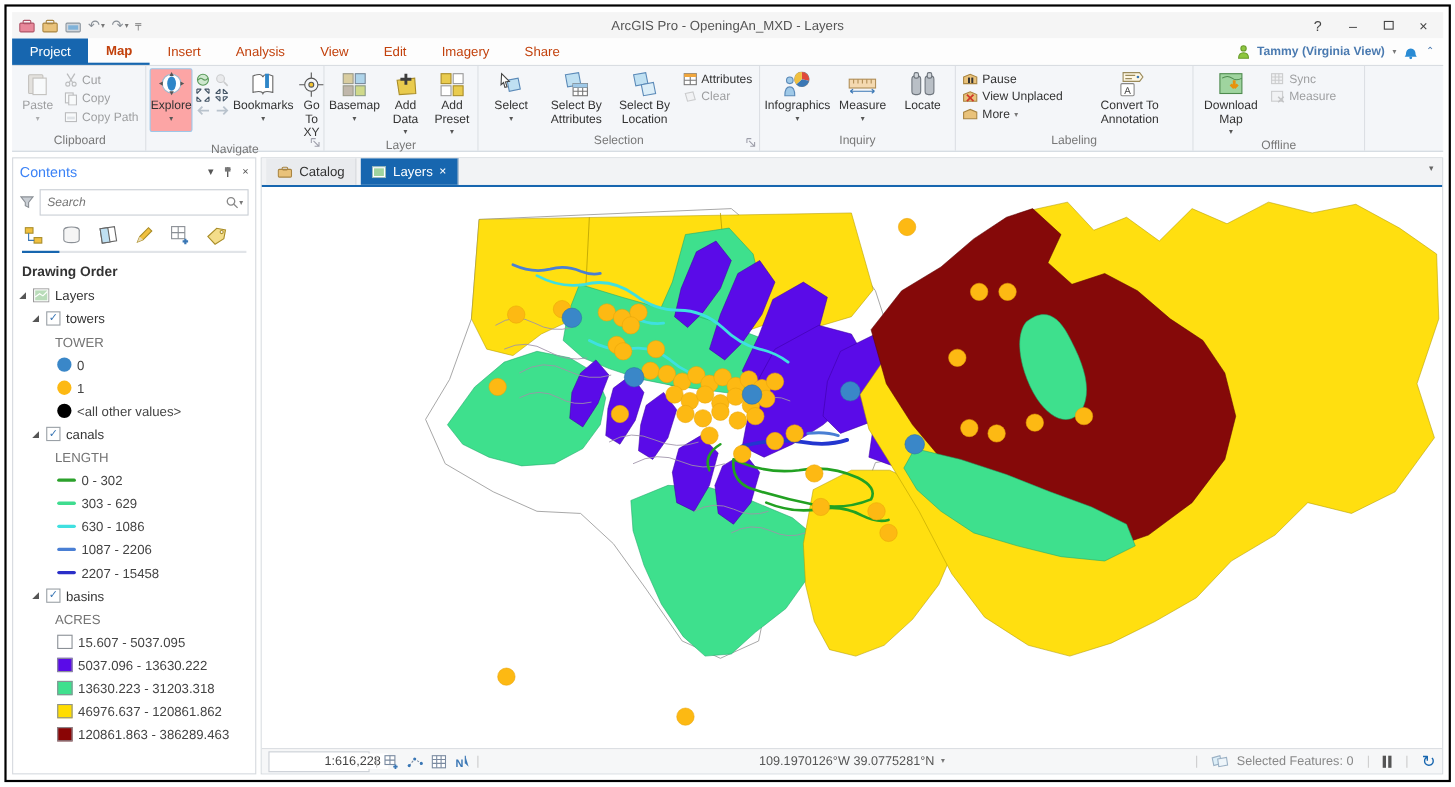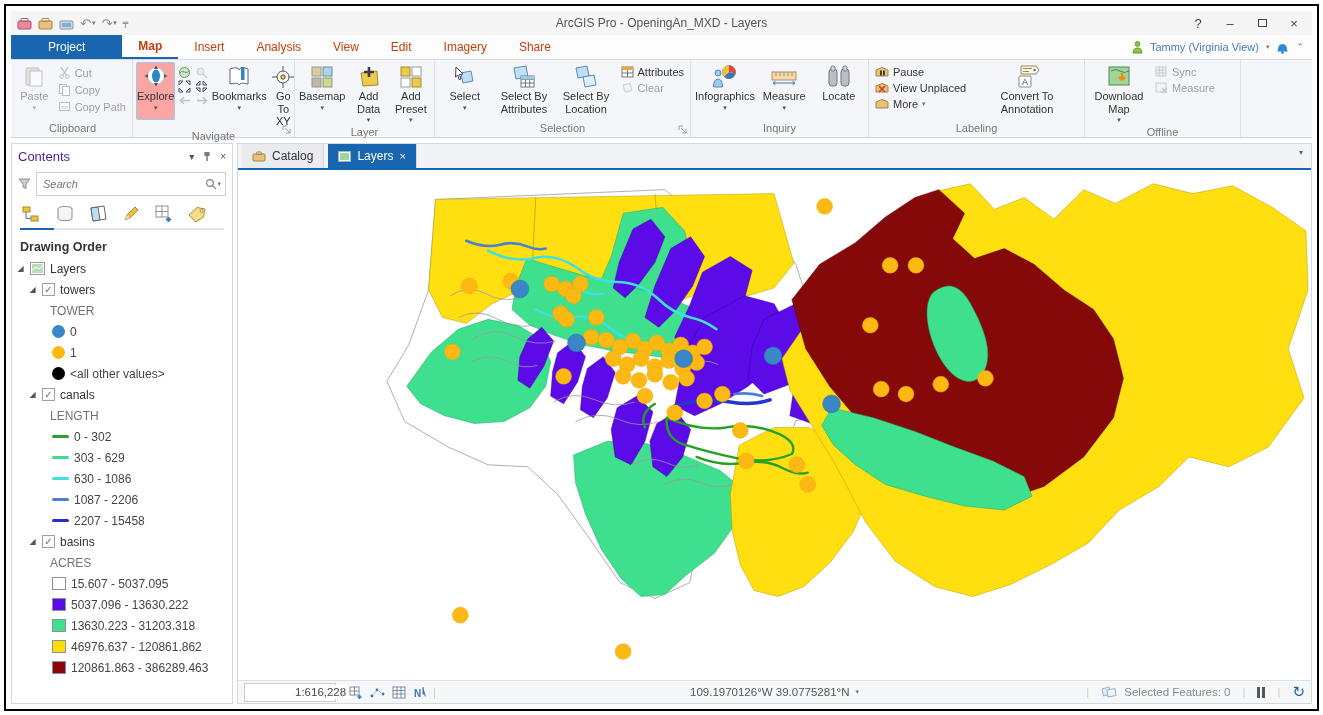--- a/index.html
+++ b/index.html
@@ -15,25 +15,25 @@
   .undo-redo{color:#8a9097;font-size:13px;line-height:1;}
   .tinycaret{font-size:7px;color:#777;}
   .win-title{flex:1;text-align:center;color:#555;font-size:12px;}
   .wincontrols{display:flex;align-items:center;gap:4px;width:200px;justify-content:flex-end;padding-right:4px;color:#444;}
   .wc{width:28px;height:20px;display:flex;align-items:center;justify-content:center;font-size:13px;cursor:default;}
   .wc .maxbox{width:9px;height:8px;border:1px solid #444;display:inline-block;}
 
   
   .tabrow{height:25px;display:flex;align-items:stretch;background:#fdfdfd;border-bottom:1px solid #d9dde2;flex:0 0 auto;}
   .rtab{padding:0 16px;display:flex;align-items:center;font-size:12px;color:#c2410c;cursor:pointer;}
-  .rtab.project{background:var(--accent);color:#fff;padding:0 37px;}
+  .rtab.project{background:var(--accent);color:#fff;padding:0 16px;}
   .rtab.active{border-bottom:2px solid var(--accent);font-weight:bold;}
   .tab-spacer{flex:1;}
   .userarea{display:flex;align-items:center;gap:7px;padding-right:8px;color:#3b6ea5;font-size:11px;}
-  .userarea .uname{color:#4a7ab0;}
+  .userarea .uname{color:#4a7ab0;font-weight:bold;}
   .chev-up{color:#4a7ab0;font-size:9px;}
 
   
   .ribbon{height:78px;display:flex;background:#f4f6f9;border-bottom:1px solid #cfd6de;flex:0 0 auto;padding-left:2px;}
   .rgroup{display:flex;flex-direction:column;border-right:1px solid #dcdfe4;padding:2px 3px 0 3px;position:relative;}
   .rg-body{flex:1;display:flex;align-items:flex-start;gap:2px;}
   .rg-name{height:16px;text-align:center;font-size:11px;color:#777;line-height:14px;}
   .launcher{position:absolute;right:2px;bottom:2px;width:10px;height:10px;opacity:.6;}
   .bigbtn{width:56px;min-height:58px;display:flex;flex-direction:column;align-items:center;padding-top:2px;border:1px solid transparent;border-radius:2px;cursor:pointer;}
   .bigbtn.sel{background:#fca5a5;border-color:#9dc7e8;}
@@ -46,21 +46,21 @@
   .navcluster{display:flex;flex-direction:column;gap:1px;padding-top:4px;}
   .navrow{display:flex;gap:2px;}
   .ni{width:15px;height:13px;display:flex;align-items:center;justify-content:center;font-size:10px;color:#5b8ab8;}
 
   
   .main{flex:1;display:flex;min-height:0;margin-top:5px;}
 
   
   .contents{width:222px;flex:0 0 auto;border:1px solid #d5d9de;background:#fff;display:flex;flex-direction:column;}
   .cp-head{height:25px;display:flex;align-items:center;padding:0 6px;flex:0 0 auto;}
-  .cp-title{flex:1;font-size:13px;color:#4c1d95;}
+  .cp-title{flex:1;font-size:13px;color:#3b82f6;}
   .cp-hicons{display:flex;gap:8px;align-items:center;color:#555;font-size:10px;}
   .cp-search{display:flex;align-items:center;gap:5px;padding:3px 6px;flex:0 0 auto;}
   .searchbox{flex:1;display:flex;align-items:center;border:1px solid #c9ced4;height:24px;padding:0 4px;background:#fff;}
   .searchbox input{flex:1;border:0;outline:0;font-style:italic;color:#777;font-size:11px;font-family:inherit;background:transparent;}
   .cp-tools{display:flex;align-items:center;gap:9px;padding:4px 8px 0 8px;flex:0 0 auto;}
   .cp-tool{width:24px;height:22px;display:flex;align-items:center;justify-content:center;cursor:pointer;}
   .cp-toolbar-underline{height:2px;margin:3px 8px 0 8px;background:#e1e4e8;position:relative;flex:0 0 auto;}
   .cp-toolbar-underline .seg{position:absolute;left:0;top:0;width:34px;height:2px;background:var(--accent);}
   .cp-heading{font-size:12.5px;font-weight:bold;color:#333;padding:10px 8px 4px 8px;flex:0 0 auto;}
   .tree{flex:1;overflow:hidden;padding-left:4px;}

